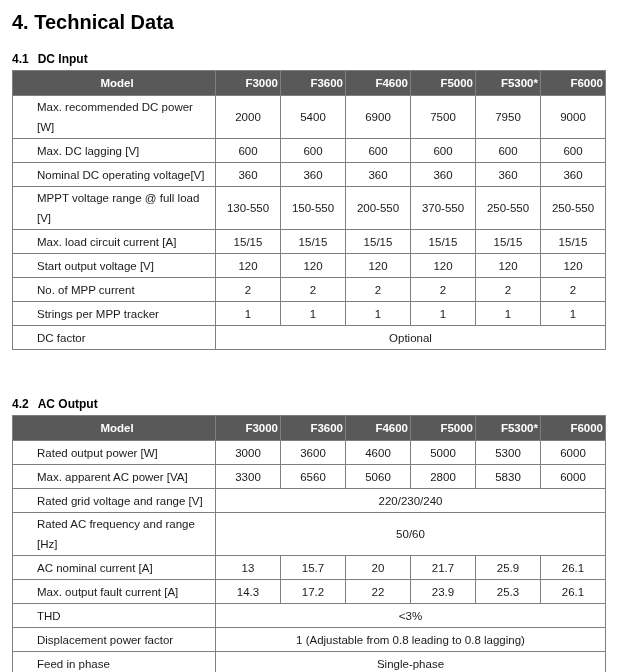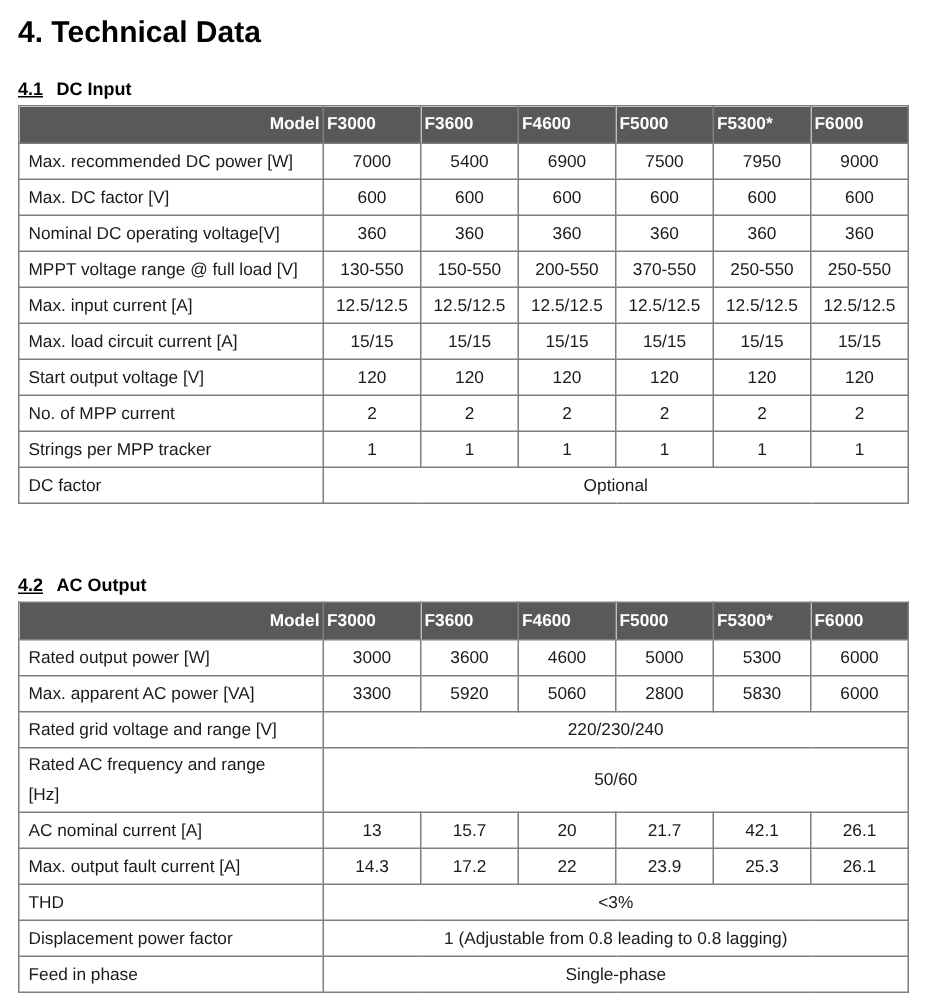--- a/index.html
+++ b/index.html
@@ -23,55 +23,55 @@
     color: #000000;
     margin: 0 0 18px 0;
   }
   .sec-head {
     font-size: 12px;
     font-weight: bold;
     color: #000000;
     margin: 0 0 4px 0;
     line-height: 14px;
   }
-  .sec-head .num { margin-right: 9px; text-decoration: underline; }
+  .sec-head .num { margin-right: 9px; }
   section.tbl-section-0 { margin-bottom: 47px; }
   table.data-table {
     border-collapse: collapse;
     table-layout: fixed;
     width: 593px;
     font-size: 11.5px;
     color: #1a1a1a;
   }
   table.data-table th,
   table.data-table td {
     border: 1px solid #7f7f7f;
     overflow: hidden;
   }
   table.data-table th {
     background: #595959;
     color: #ffffff;
     font-weight: bold;
     height: 22px;
-    text-align: left;
+    text-align: right;
     padding: 1px 2px;
   }
   table.data-table th.lbl {
-    text-align: right;
+    text-align: center;
     padding-left: 8px;
   }
   table.data-table td {
     height: 21px;
     text-align: center;
     padding: 1px 3px;
     background: #ffffff;
   }
   table.data-table td.lbl {
     text-align: left;
-    padding-left: 6px;
+    padding-left: 24px;
     white-space: pre-line;
     line-height: 20px;
   }
 </style>
 </head>
 <body>
 
 <div class="page">
 
   <h1 class="doc-title">4. Technical Data</h1>
@@ -97,29 +97,29 @@
             <th class="val">F3600</th>
             <th class="val">F4600</th>
             <th class="val">F5000</th>
             <th class="val">F5300*</th>
             <th class="val">F6000</th>
           </tr>
         </thead>
         <tbody>
           <tr>
             <td class="lbl">Max. recommended DC power [W]</td>
-            <td class="val">7000</td>
+            <td class="val">2000</td>
             <td class="val">5400</td>
             <td class="val">6900</td>
             <td class="val">7500</td>
             <td class="val">7950</td>
             <td class="val">9000</td>
           </tr>
           <tr>
-            <td class="lbl">Max. DC factor [V]</td>
+            <td class="lbl">Max. DC lagging [V]</td>
             <td class="val">600</td>
             <td class="val">600</td>
             <td class="val">600</td>
             <td class="val">600</td>
             <td class="val">600</td>
             <td class="val">600</td>
           </tr>
           <tr>
             <td class="lbl">Nominal DC operating voltage[V]</td>
             <td class="val">360</td>
@@ -132,29 +132,20 @@
           <tr>
             <td class="lbl">MPPT voltage range @ full load [V]</td>
             <td class="val">130-550</td>
             <td class="val">150-550</td>
             <td class="val">200-550</td>
             <td class="val">370-550</td>
             <td class="val">250-550</td>
             <td class="val">250-550</td>
           </tr>
           <tr>
-            <td class="lbl">Max. input current [A]</td>
-            <td class="val">12.5/12.5</td>
-            <td class="val">12.5/12.5</td>
-            <td class="val">12.5/12.5</td>
-            <td class="val">12.5/12.5</td>
-            <td class="val">12.5/12.5</td>
-            <td class="val">12.5/12.5</td>
-          </tr>
-          <tr>
             <td class="lbl">Max. load circuit current [A]</td>
             <td class="val">15/15</td>
             <td class="val">15/15</td>
             <td class="val">15/15</td>
             <td class="val">15/15</td>
             <td class="val">15/15</td>
             <td class="val">15/15</td>
           </tr>
           <tr>
             <td class="lbl">Start output voltage [V]</td>
@@ -222,42 +213,42 @@
             <td class="val">3000</td>
             <td class="val">3600</td>
             <td class="val">4600</td>
             <td class="val">5000</td>
             <td class="val">5300</td>
             <td class="val">6000</td>
           </tr>
           <tr>
             <td class="lbl">Max. apparent AC power [VA]</td>
             <td class="val">3300</td>
-            <td class="val">5920</td>
+            <td class="val">6560</td>
             <td class="val">5060</td>
             <td class="val">2800</td>
             <td class="val">5830</td>
             <td class="val">6000</td>
           </tr>
           <tr>
             <td class="lbl">Rated grid voltage and range [V]</td>
             <td class="val" colspan="6">220/230/240</td>
           </tr>
           <tr>
             <td class="lbl">Rated AC frequency and range
 [Hz]</td>
             <td class="val" colspan="6">50/60</td>
           </tr>
           <tr>
             <td class="lbl">AC nominal current [A]</td>
             <td class="val">13</td>
             <td class="val">15.7</td>
             <td class="val">20</td>
             <td class="val">21.7</td>
-            <td class="val">42.1</td>
+            <td class="val">25.9</td>
             <td class="val">26.1</td>
           </tr>
           <tr>
             <td class="lbl">Max. output fault current [A]</td>
             <td class="val">14.3</td>
             <td class="val">17.2</td>
             <td class="val">22</td>
             <td class="val">23.9</td>
             <td class="val">25.3</td>
             <td class="val">26.1</td>

